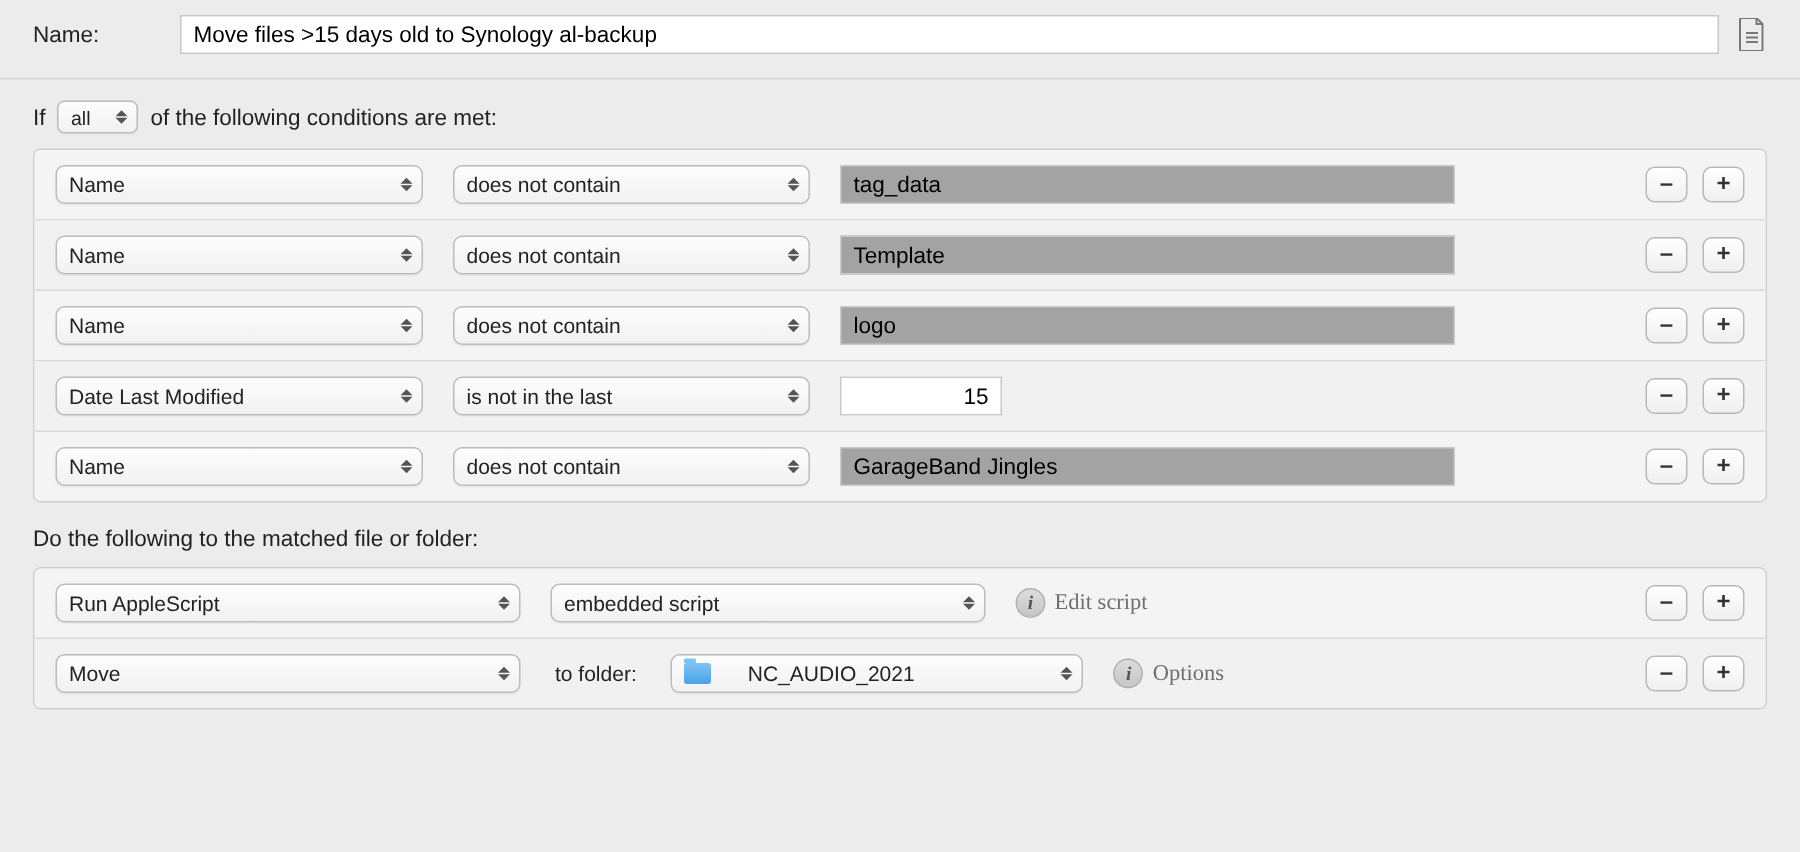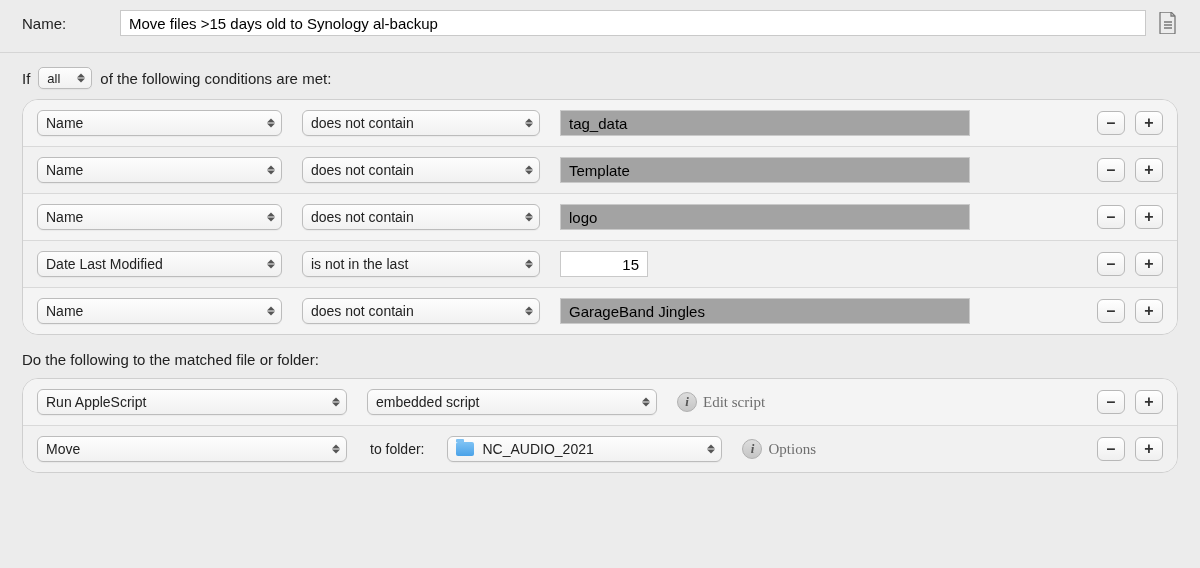--- a/index.html
+++ b/index.html
@@ -52,21 +52,21 @@
   .select-small { min-width: 54px; border-radius: 5px; height: 22px; font-size:13px;}
   .select .stepper-caret {
     position:absolute; right:4px; top:50%; transform:translateY(-50%);
     width:12px; display:flex; flex-direction:column; align-items:center; gap:1px;
   }
   .caret-up, .caret-down { width:0;height:0;border-left:4px solid transparent;border-right:4px solid transparent;}
   .caret-up{border-bottom:4px solid #555;}
   .caret-down{border-top:4px solid #555;}
   .rules-box {
     border: 1px solid #cfcfcf;
-    border-radius: 16px;
+    border-radius: 5px;
     background: #f7f7f7;
     overflow: hidden;
   }
   .rule-row {
     display:flex; align-items:center;
     padding: 10px 14px;
     gap: 20px;
     border-bottom: 1px solid #d9d9d9;
     background: #f4f4f4;
   }
@@ -77,21 +77,21 @@
   .val-input {
     height: 26px;
     width: 410px;
     border: 1px solid #c9c9c9;
     background: #a3a3a3;
     padding: 2px 8px;
     font-size: 15px;
   }
   .num-input {
     height: 26px;
-    width: 88px;
+    width: 108px;
     border: 1px solid #c9c9c9;
     background: #fff;
     text-align: right;
     padding: 2px 8px;
     font-size: 15px;
   }
   .unit-select { width: 195px; }
   .spacer { flex:1; }
   .pm-group { display:flex; gap:10px; }
   .pm-btn {
@@ -101,21 +101,21 @@
     background: linear-gradient(#fff,#efefef);
     display:flex; align-items:center; justify-content:center;
     font-size: 16px; line-height:1;
     font-weight: 600;
     color:#333;
     cursor:pointer;
   }
   .caption { font-size: 15px; margin: 16px 0 10px 0;}
   .action-select-a { width: 310px; }
   .script-select { width: 290px; }
-  .folder-select { width: 275px; display:flex; gap:8px; }
+  .folder-select { width: 275px; display:flex; gap:24px; }
   .info-icon {
     width:20px; height:20px; border-radius:50%;
     background: linear-gradient(#ddd,#c5c5c5);
     border:1px solid #b0b0b0;
     font-style: italic;
     font-family: Georgia, serif;
     font-weight:bold;
     font-size: 13px;
     color:#555;
     display:flex; align-items:center; justify-content:center;

